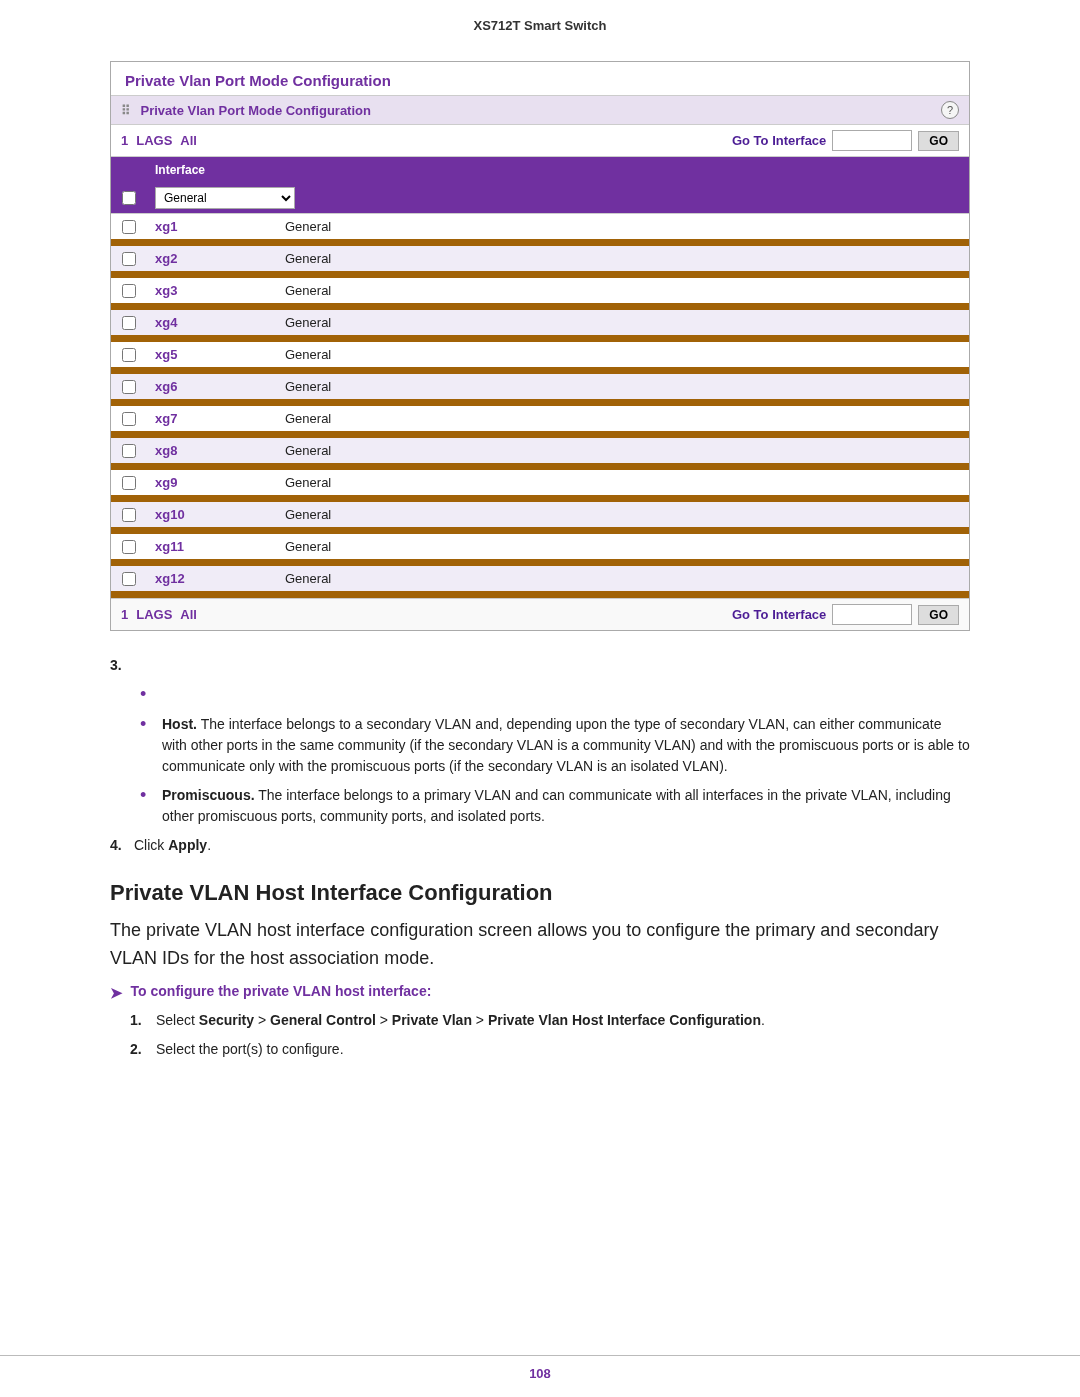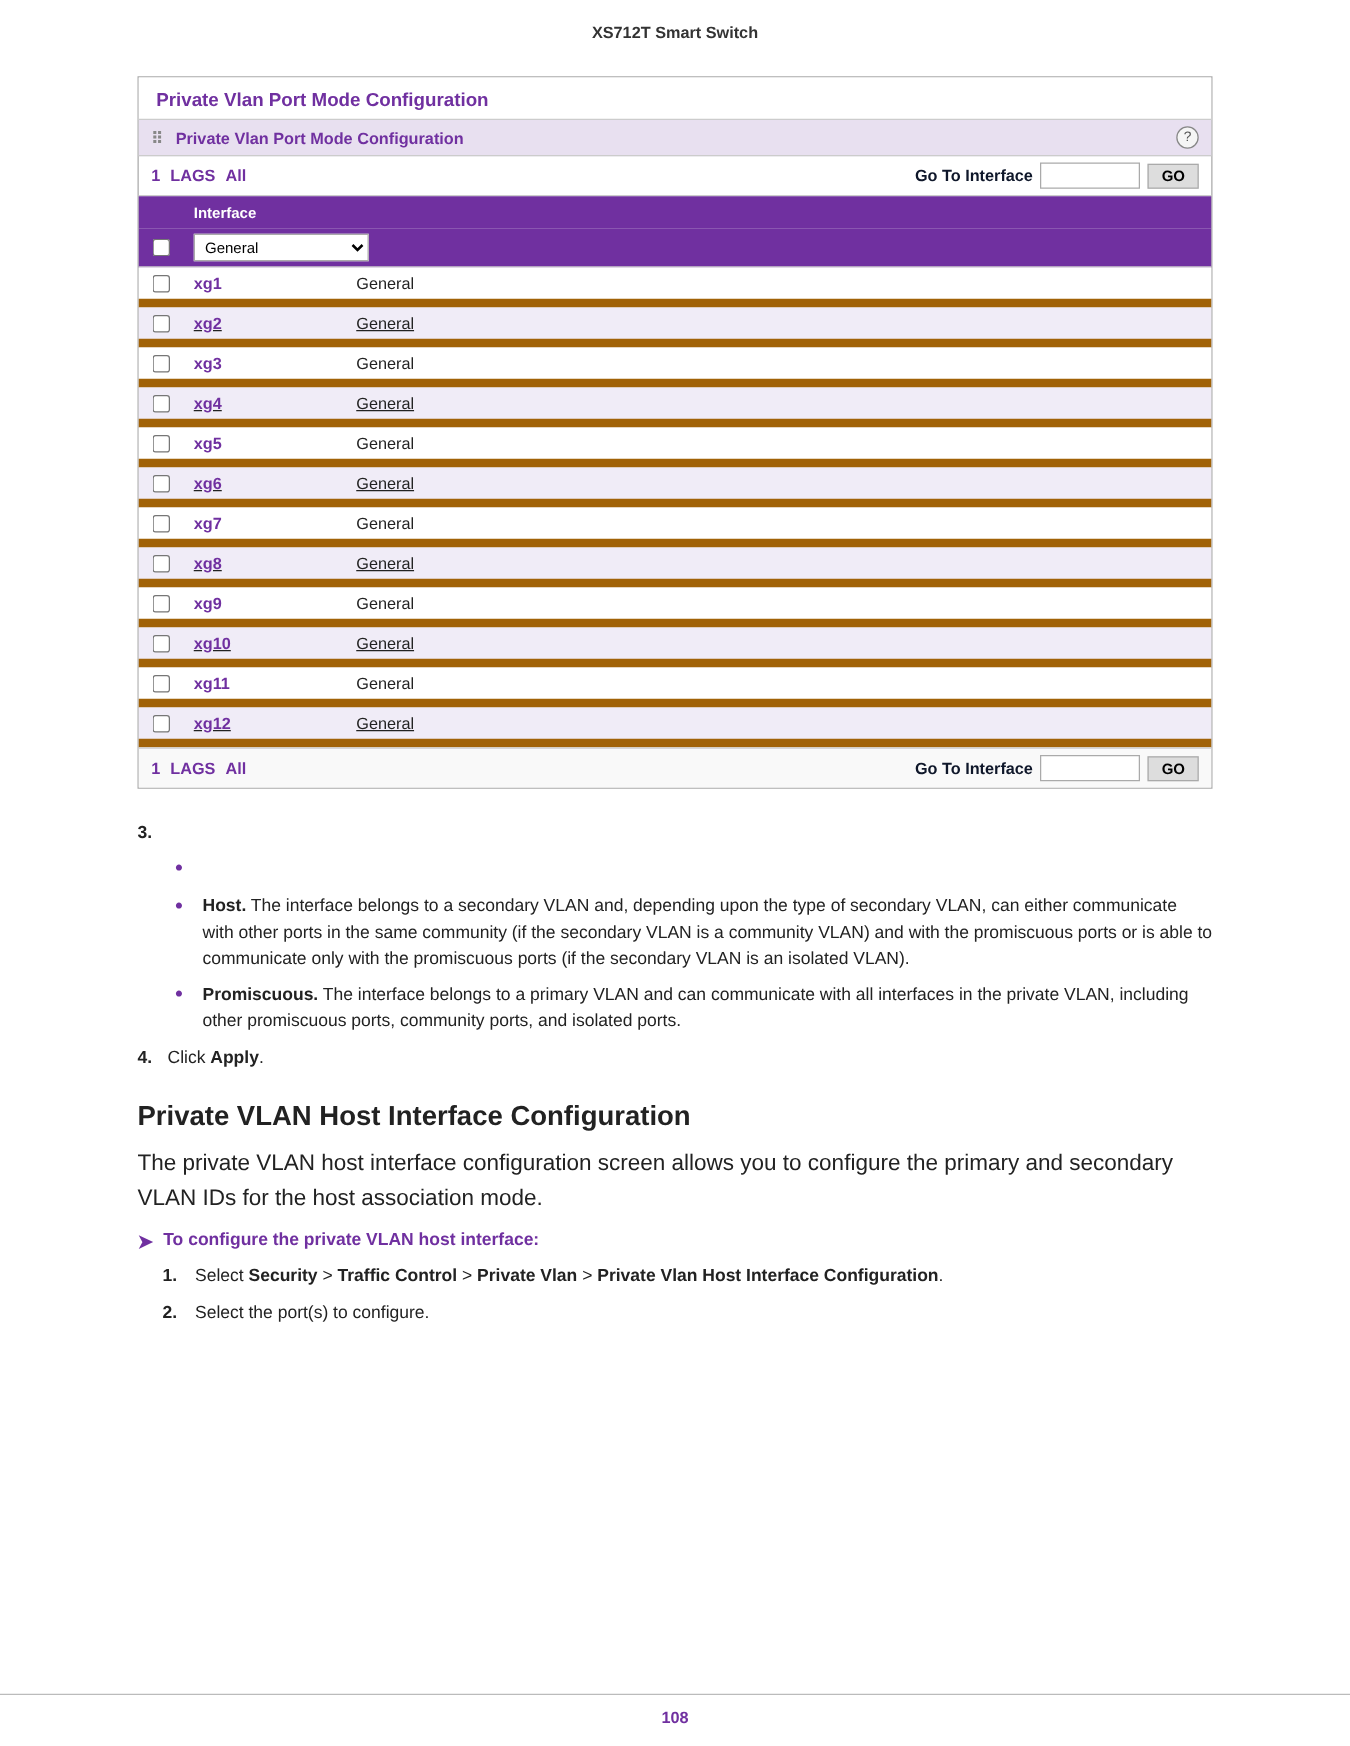--- a/index.html
+++ b/index.html
@@ -87,21 +87,21 @@
     }
     .go-to-interface {
       display: flex;
       align-items: center;
       gap: 6px;
       margin-left: auto;
     }
     .go-to-interface label {
       font-weight: bold;
       font-size: 13px;
-      color: #0f172a;
+      color: #4c1d95;
     }
     .go-to-input {
       border: 1px solid #aaa;
       padding: 2px 4px;
       width: 80px;
       font-size: 13px;
     }
     .go-btn {
       background: #ddd;
       border: 1px solid #aaa;
@@ -159,21 +159,20 @@
     }
     
     .data-row {
       display: flex;
       align-items: center;
       border-bottom: 7px solid #a16207;
       font-size: 13px;
     }
     .data-row.even {
       background: #f0ecf7;
-      text-decoration: underline;
     }
     .data-row.odd {
       background: #fff;
     }
     .row-checkbox {
       width: 36px;
       padding: 5px 8px;
       display: flex;
       align-items: center;
       justify-content: center;
@@ -457,21 +456,21 @@
   <p class="section-para">The private VLAN host interface configuration screen allows you to configure the primary and secondary VLAN IDs for the host association mode.</p>
 
   <div class="arrow-item">
     <span class="arrow-sym">➤</span>
     <span>To configure the private VLAN host interface:</span>
   </div>
 
   <div class="numbered-steps">
     <div class="num-step">
       <span class="snum">1.</span>
-      <span>Select <strong>Security</strong> &gt; <strong>Traffic Control</strong> &gt; <strong>Private Vlan</strong> &gt; <strong>Private Vlan Host Interface Configuration</strong>.</span>
+      <span>Select <strong>Security</strong> &gt; <strong>General Control</strong> &gt; <strong>Private Vlan</strong> &gt; <strong>Private Vlan Host Interface Configuration</strong>.</span>
     </div>
     <div class="num-step">
       <span class="snum">2.</span>
       <span>Select the port(s) to configure.</span>
     </div>
   </div>
 
 </div>
 
 <div class="page-footer">

